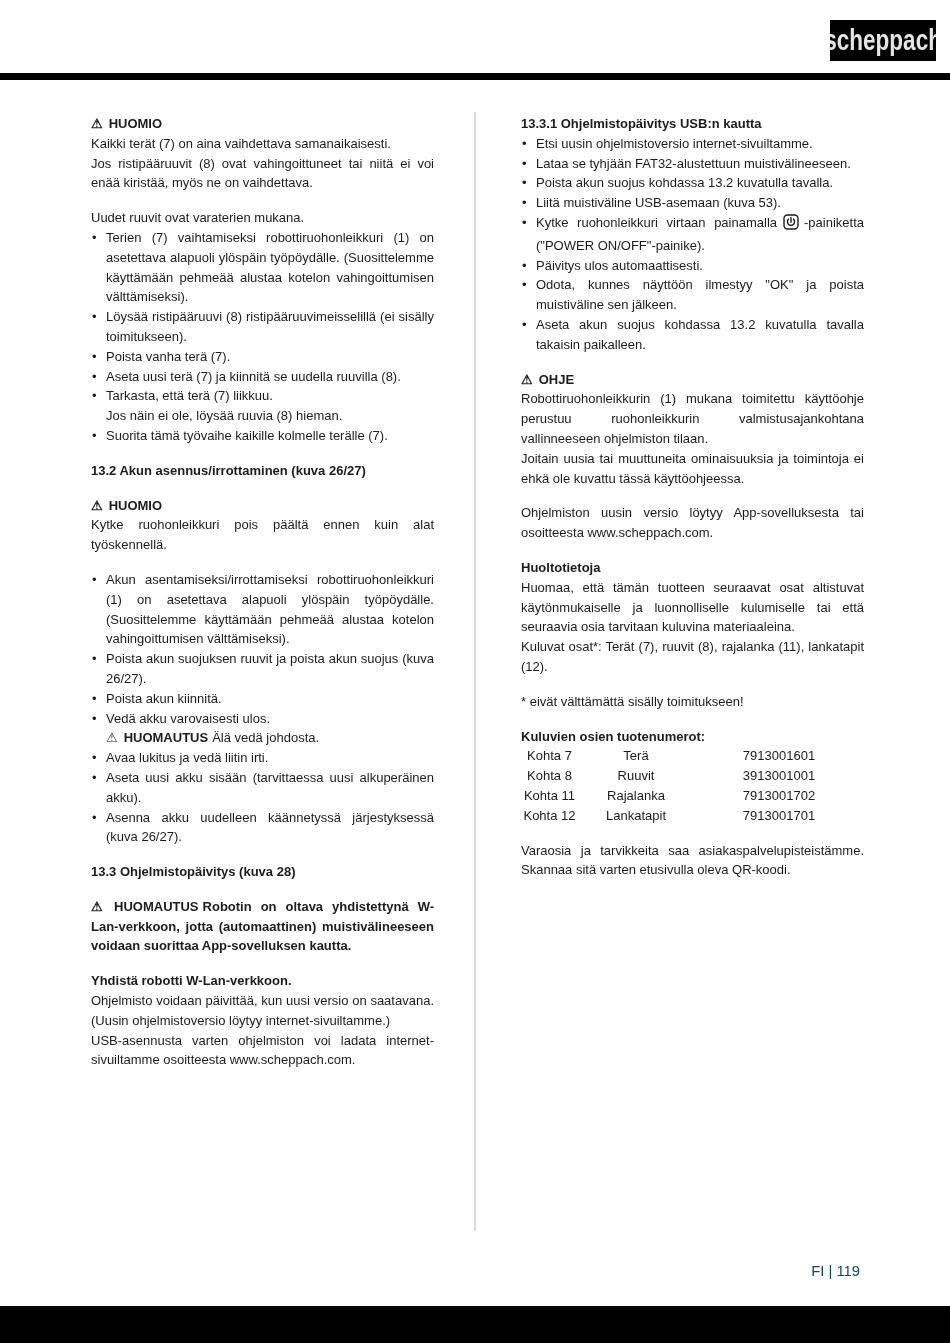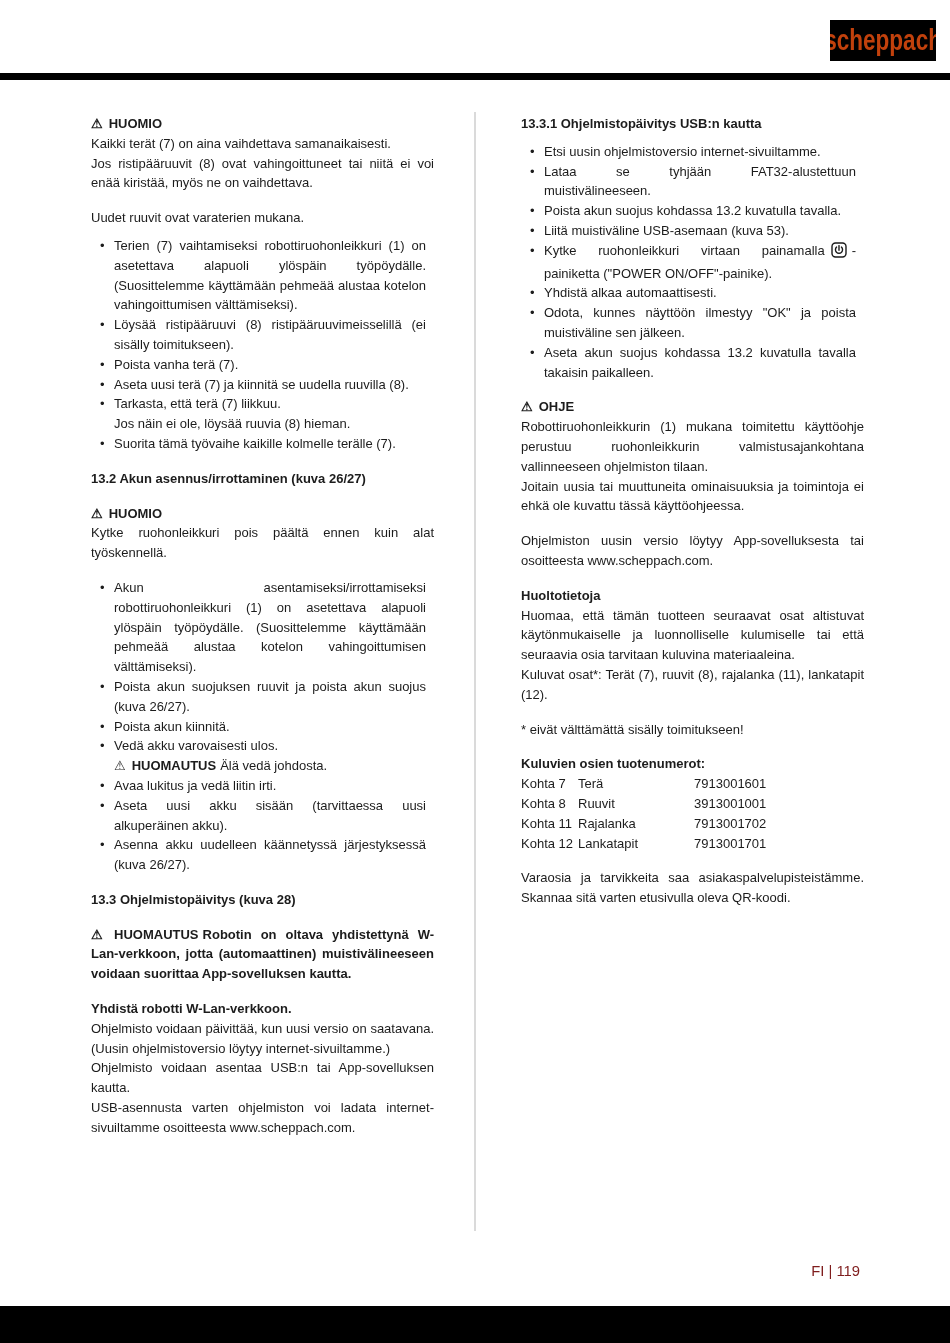--- a/index.html
+++ b/index.html
@@ -2,21 +2,21 @@
 <html><head>
 <meta charset="utf-8">
 <style>
   html,body{margin:0;padding:0;background:#ffffff;}
   body{
     width:950px;height:1343px;position:relative;overflow:hidden;
     font-family:"Liberation Sans", sans-serif;color:#1c1c1c;
   }
   .logo-box{
     position:absolute;left:830px;top:20px;width:106px;height:41px;
-    background:#000;color:#c2410c;display:flex;align-items:center;justify-content:center;
+    background:#000;color:#e5e5e5;display:flex;align-items:center;justify-content:center;
     overflow:hidden;
   }
   .logo-text{
     font-weight:bold;font-size:23px;letter-spacing:0px;
     transform:scaleX(.98) scaleY(1.25);
   }
   .top-bar{position:absolute;left:0;top:73px;width:950px;height:7px;background:#000;}
   .bottom-bar{position:absolute;left:0;top:1306px;width:950px;height:37px;background:#000;}
   .divider{position:absolute;left:474px;top:112px;width:2px;height:1119px;background:#dadada;}
 
@@ -26,35 +26,35 @@
   }
   .col-left{left:91px;}
   .col-right{left:521px;}
 
   .block{margin:0 0 15px 0;}
   .tight{margin:0;}
   .b{font-weight:bold;}
   .heading{font-weight:bold;margin:0 0 15px 0;text-align:left;}
   .subheading{font-weight:bold;text-align:left;}
 
-  ul.bullets{list-style:none;margin:8px;padding:0;}
+  ul.bullets{list-style:none;margin:0;padding:0;}
   ul.bullets > li{position:relative;padding-left:15px;}
   ul.bullets > li::before{content:"\2022";position:absolute;left:1px;top:0;}
 
   .warn{margin-right:6px;}
   .note-label{font-weight:bold;margin-right:4px;}
 
   .power-icon{display:inline-block;vertical-align:-3px;margin:0 5px 0 6px;}
 
   .parts-grid{display:grid;grid-template-columns:57px 116px auto;text-align:left;}
-  .parts-grid span{display:block;}
+  .parts-grid span{display:block;text-align:center;}
 
   .footer-page{
     position:absolute;top:1261px;left:0;width:860px;text-align:right;
-    font-size:14.8px;line-height:20px;color:#7f1d1d;
+    font-size:14.8px;line-height:20px;color:#0c4a6e;
   }
 </style>
 </head>
 <body>
 
 <div class="logo-box">
   <span class="logo-text">scheppach</span>
 </div>
 <div class="top-bar"></div>
 
@@ -113,21 +113,20 @@
 
   <div class="heading">13.3 Ohjelmistopäivitys (kuva 28)</div>
 
   <div class="block b">
     <span class="warn">⚠</span><span class="note-label">HUOMAUTUS</span><span>Robotin on oltava yhdistettynä W-Lan-verkkoon, jotta (automaattinen) muistivälineeseen voidaan suorittaa App-sovelluksen kautta.</span>
   </div>
 
   <div class="block tight">
     <div class="subheading">Yhdistä robotti W-Lan-verkkoon.</div>
     <div>Ohjelmisto voidaan päivittää, kun uusi versio on saatavana. (Uusin ohjelmistoversio löytyy internet-sivuiltamme.)</div>
-    <div>Ohjelmisto voidaan asentaa USB:n tai App-sovelluksen kautta.</div>
     <div>USB-asennusta varten ohjelmiston voi ladata internet-sivuiltamme osoitteesta www.scheppach.com.</div>
   </div>
 
 </div>
 
 <div class="col col-right">
 
   <div class="block">
     <div class="subheading">13.3.1 Ohjelmistopäivitys USB:n kautta</div>
     <ul class="bullets">
@@ -135,21 +134,21 @@
       <li>Lataa se tyhjään FAT32-alustettuun muistivälineeseen.</li>
       <li>Poista akun suojus kohdassa 13.2 kuvatulla tavalla.</li>
       <li>Liitä muistiväline USB-asemaan (kuva 53).</li>
       <li>
         <span>Kytke ruohonleikkuri virtaan painamalla</span><span class="power-icon"><svg width="16" height="16" viewBox="0 0 16 16">
               <rect x="1" y="1" width="14" height="14" rx="3.5" fill="none" stroke="#1c1c1c" stroke-width="1.4"></rect>
               <path d="M8 3.6 L8 8.2" fill="none" stroke="#1c1c1c" stroke-width="1.4" stroke-linecap="round"></path>
               <path d="M5.6 5.1 a3.55 3.55 0 1 0 4.8 0" fill="none" stroke="#1c1c1c" stroke-width="1.4" stroke-linecap="round"></path>
             </svg></span><span>-painiketta ("POWER ON/OFF"-painike).</span>
       </li>
-      <li>Yhdistä alkaa automaattisesti.</li>
+      <li>Päivitys ulos automaattisesti.</li>
       <li>Odota, kunnes näyttöön ilmestyy "OK" ja poista muistiväline sen jälkeen.</li>
       <li>Aseta akun suojus kohdassa 13.2 kuvatulla tavalla takaisin paikalleen.</li>
     </ul>
   </div>
 
   <div class="block">
     <div class="subheading">
       <span class="warn">⚠</span><span>OHJE</span>
     </div>
     <div>Robottiruohonleikkurin (1) mukana toimitettu käyttöohje perustuu ruohonleikkurin valmistusajankohtana vallinneeseen ohjelmiston tilaan.</div>

